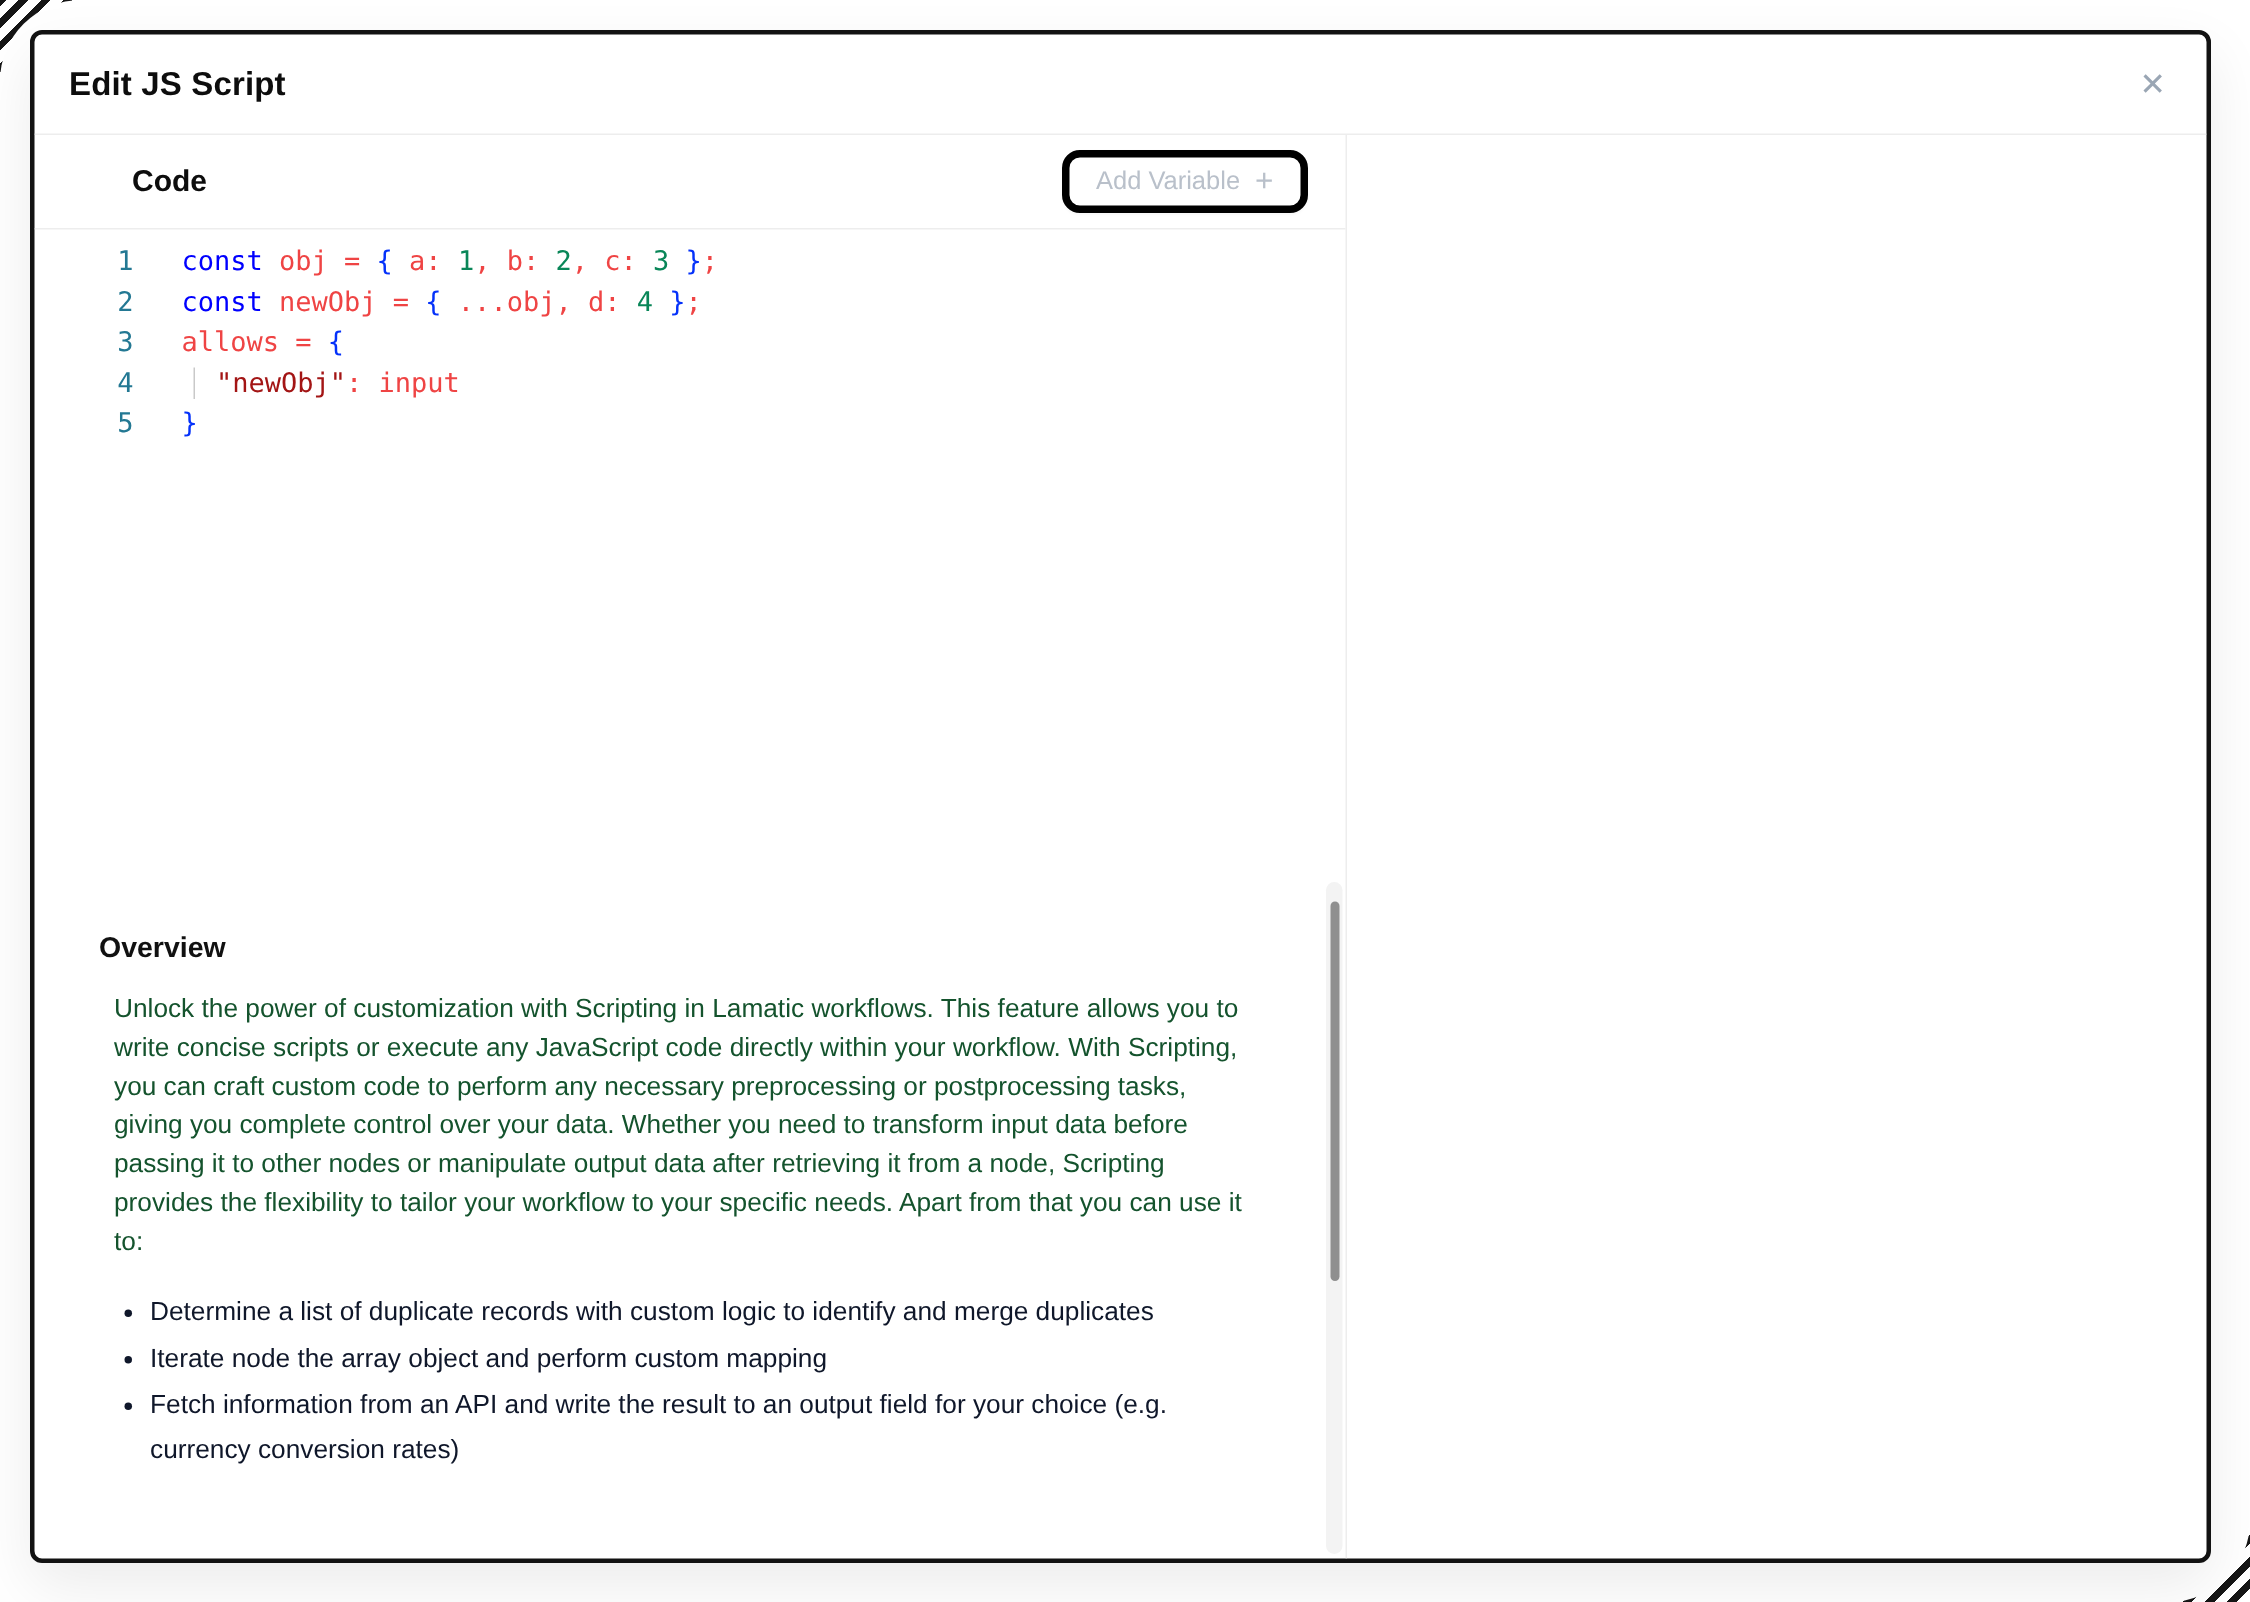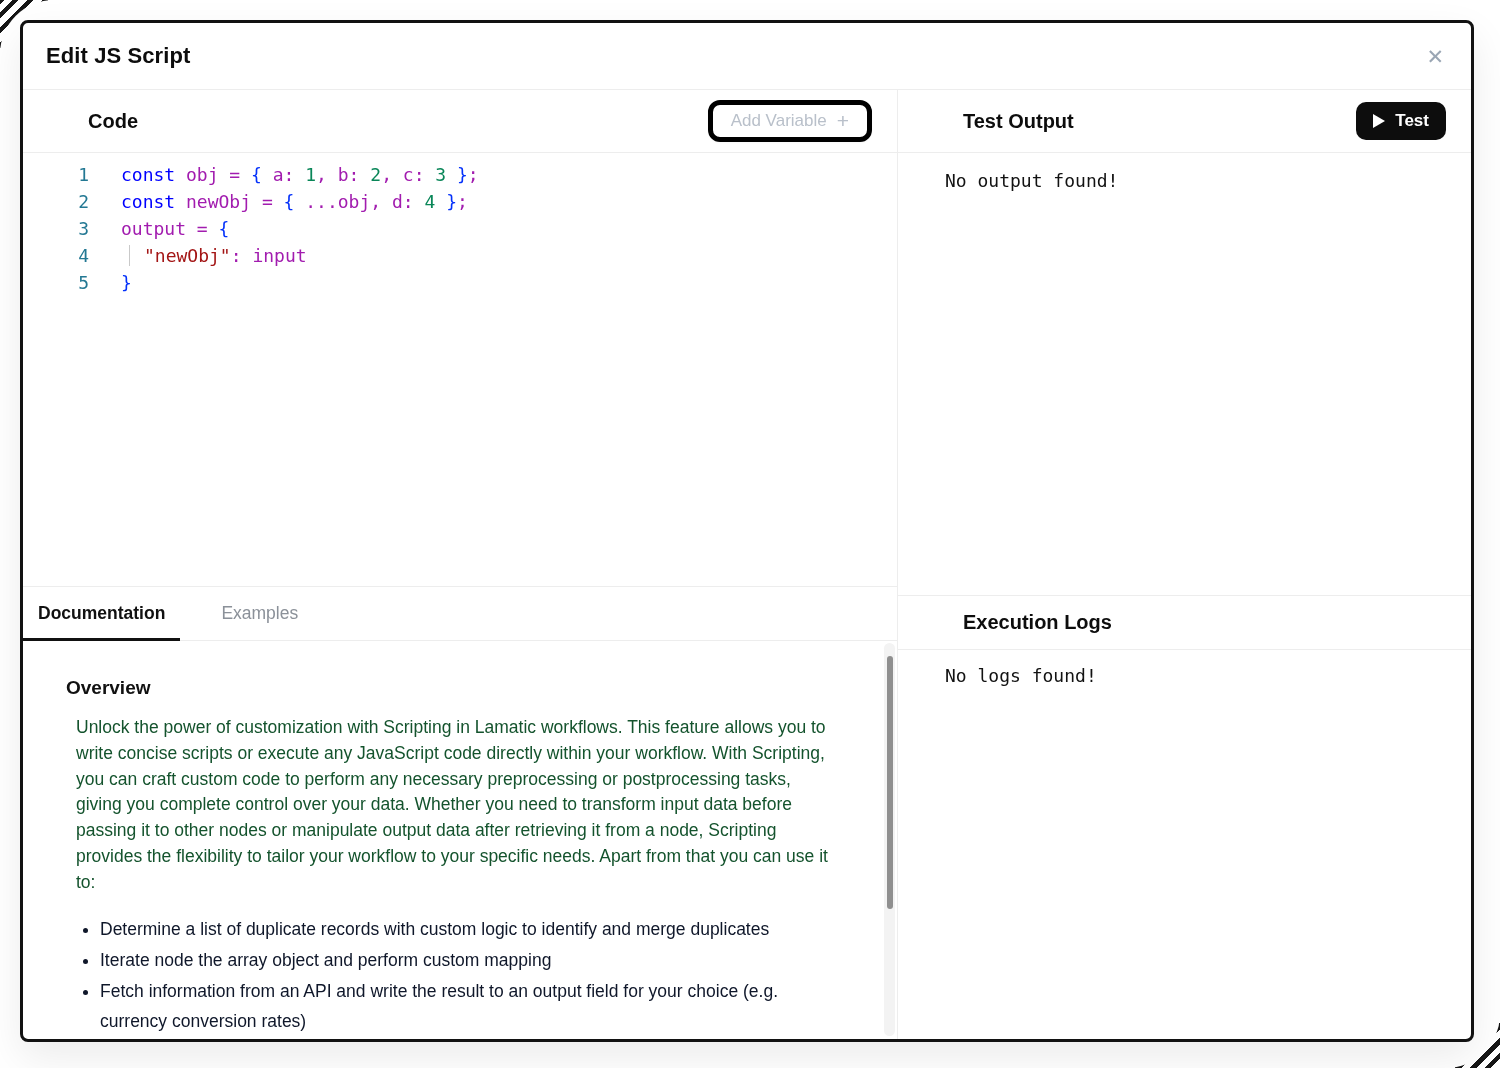--- a/index.html
+++ b/index.html
@@ -59,21 +59,21 @@
     flex:0 0 425px;padding-top:8px;overflow:hidden;
     font-family:"DejaVu Sans Mono", monospace;font-size:18px;
   }
   .code-line{display:flex;height:27px;line-height:27px;}
   .gutter{flex:0 0 66px;text-align:right;color:var(--c-ln,#237893);}
   .lc{padding-left:32px;white-space:pre;color:#000;}
   .c-kw{color:var(--c-kw,#0000ff);}
   .c-nu{color:var(--c-nu,#098658);}
   .c-st{color:var(--c-st,#a31515);}
   .c-br{color:var(--c-br,#0431fa);}
-  .c-pl{color:#a21caf;}
+  .c-pl{color:#ef4444;}
   .c-gd{border-left:1px solid #c9c9c9;margin-left:8px;padding-left:14px;}
   
   .tabs-row{
     flex:0 0 53px;border-top:1px solid #ededed;border-bottom:1px solid #ededed;
     display:flex;align-items:stretch;
   }
   .tab{display:flex;align-items:center;padding:0 15px;font-size:17.5px;position:relative;cursor:pointer;color:#8b9199;}
   .tab.active{font-weight:700;color:#111;}
   .tab.active::after{content:"";position:absolute;left:0;right:0;bottom:-1px;height:3px;background:#111;}
   .tab.t2{margin-left:26px;}
@@ -124,70 +124,43 @@
           <div class="code-line">
             <span class="gutter">1</span>
             <span class="lc"><span class="c-kw">const</span><span class="c-pl"> obj = </span><span class="c-br">{</span><span class="c-pl"> a: </span><span class="c-nu">1</span><span class="c-pl">, b: </span><span class="c-nu">2</span><span class="c-pl">, c: </span><span class="c-nu">3</span><span class="c-pl"> </span><span class="c-br">}</span><span class="c-pl">;</span></span>
           </div>
           <div class="code-line">
             <span class="gutter">2</span>
             <span class="lc"><span class="c-kw">const</span><span class="c-pl"> newObj = </span><span class="c-br">{</span><span class="c-pl"> ...obj, d: </span><span class="c-nu">4</span><span class="c-pl"> </span><span class="c-br">}</span><span class="c-pl">;</span></span>
           </div>
           <div class="code-line">
             <span class="gutter">3</span>
-            <span class="lc"><span class="c-pl">output = </span><span class="c-br">{</span></span>
+            <span class="lc"><span class="c-pl">allows = </span><span class="c-br">{</span></span>
           </div>
           <div class="code-line">
             <span class="gutter">4</span>
             <span class="lc"><span class="c-gd"></span><span class="c-st">"newObj"</span><span class="c-pl">: input</span></span>
           </div>
           <div class="code-line">
             <span class="gutter">5</span>
             <span class="lc"><span class="c-br">}</span></span>
           </div>
         </div>
 
-      <div class="tabs-row">
-        <div class="tab active">Documentation</div>
-        <div class="tab t2">Examples</div>
-      </div>
 
       <div class="docs">
         <h3 class="docs-heading">Overview</h3>
         <p class="docs-paragraph">Unlock the power of customization with Scripting in Lamatic workflows. This feature allows you to write concise scripts or execute any JavaScript code directly within your workflow. With Scripting, you can craft custom code to perform any necessary preprocessing or postprocessing tasks, giving you complete control over your data. Whether you need to transform input data before passing it to other nodes or manipulate output data after retrieving it from a node, Scripting provides the flexibility to tailor your workflow to your specific needs. Apart from that you can use it to:</p>
         <ul class="docs-list">
           <li>Determine a list of duplicate records with custom logic to identify and merge duplicates</li>
           <li>Iterate node the array object and perform custom mapping</li>
           <li>Fetch information from an API and write the result to an output field for your choice (e.g. currency conversion rates)</li>
         </ul>
         <div class="sb-track">
           <div class="sb-thumb"></div>
         </div>
       </div>
 
     </div>
 
-    <div class="right-panel">
-
-      <div class="panel-top">
-        <div class="panel-heading">Test Output</div>
-        <button class="test-btn">
-          <span class="play-icon"></span>
-          <span>Test</span>
-        </button>
-      </div>
-
-      <div class="output-area">
-        <span class="mono-empty">No output found!</span>
-      </div>
-
-      <div class="logs-top">
-        <div class="panel-heading">Execution Logs</div>
-      </div>
-
-      <div class="logs-area">
-        <span class="mono-empty">No logs found!</span>
-      </div>
-
-    </div>
 
   </div>
 </div>
 
 </body></html>

